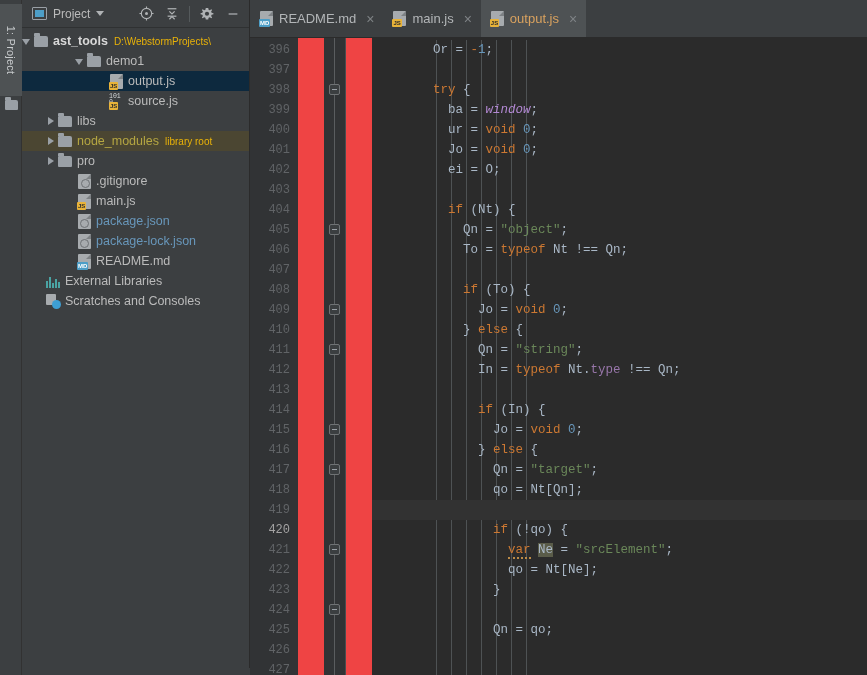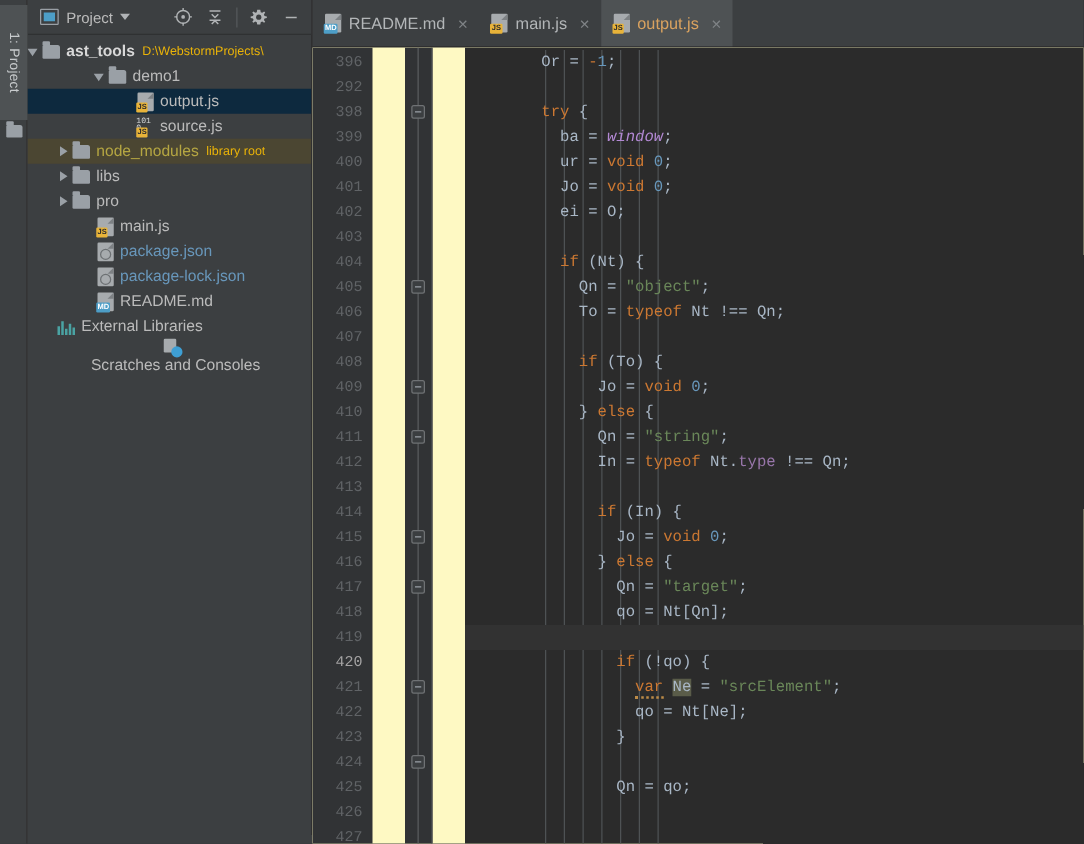--- a/index.html
+++ b/index.html
@@ -153,21 +153,21 @@
     font-size: 14px; color: #7f8386; margin-left: 4px; line-height: 1;
   }
   .etab-ic {
     width: 13px; height: 15px; position: relative; background:#a7abae; border-radius:1px;
   }
   .etab-ic:before {
     content:""; position:absolute; right:0; top:0; border-width: 0 0 5px 5px;
     border-style: solid; border-color: transparent transparent #7d8184 transparent;
   }
 
-  .editor { flex: 1; display: flex; background: #fef9c3; overflow: hidden; position: relative; gap: 26px; }
+  .editor { flex: 1; display: flex; background: #ef4444; overflow: hidden; position: relative; gap: 26px; }
   .gutter {
     width: 48px; flex: 0 0 48px; background: #313335; text-align: right;
     padding-top: 2px; font-family: "Liberation Mono", monospace; font-size: 12px;
   }
   .gline { height: 20px; line-height: 20px; color: #606366; padding-right: 8px; }
   .gline.cur { color: #a4a3a3; }
   .foldcol {
     width: 22px; flex: 0 0 22px; background: #313335; position: relative; padding-top: 2px;
     border-right: 1px solid #4a4d4f;
   }
@@ -280,35 +280,40 @@
           <span class="c-white">output.js</span>
         </div>
         <div class="row" style="padding-left: 74px;">
           <span class="arrow none"></span>
           <span class="fileic bin">
             <span class="bin-txt">101<br>0</span>
             <span class="badge js">JS</span>
           </span>
           <span class="c-white">source.js</span>
         </div>
+        <div class="row" style="padding-left: 26px;">
+          <span class="arrow"></span>
+          <span class="folder"></span>
+          <span class="c-white">libs</span>
+        </div>
         <div class="row libroot" style="padding-left: 26px;">
           <span class="arrow"></span>
           <span class="folder"></span>
           <span class="c-yellow">node_modules</span>
           <span class="txt-path">library root</span>
         </div>
         <div class="row" style="padding-left: 26px;">
           <span class="arrow"></span>
           <span class="folder"></span>
-          <span class="c-white">libs</span>
-        </div>
-        <div class="row" style="padding-left: 26px;">
-          <span class="arrow"></span>
-          <span class="folder"></span>
           <span class="c-white">pro</span>
+        </div>
+        <div class="row" style="padding-left: 42px;">
+          <span class="arrow none"></span>
+          <span class="fileic git"></span>
+          <span class="c-white">.gitignore</span>
         </div>
         <div class="row" style="padding-left: 42px;">
           <span class="arrow none"></span>
           <span class="fileic">
             <span class="badge js">JS</span>
           </span>
           <span class="c-white">main.js</span>
         </div>
         <div class="row" style="padding-left: 42px;">
           <span class="arrow none"></span>
@@ -331,21 +336,21 @@
           <span class="arrow none"></span>
           <span class="lib-ic">
             <i style="height: 7px;"></i>
             <i style="height: 11px;"></i>
             <i style="height: 5px;"></i>
             <i style="height: 9px;"></i>
             <i style="height: 6px;"></i>
           </span>
           <span class="c-white">External Libraries</span>
         </div>
-        <div class="row" style="padding-left: 10px; flex-direction: column;">
+        <div class="row" style="padding-left: 10px;">
           <span class="arrow none"></span>
           <span class="scratch-ic">
             <span class="p"></span>
             <span class="c"></span>
           </span>
           <span class="c-white">Scratches and Consoles</span>
         </div>
       </div>
   </div>
 
@@ -369,21 +374,21 @@
           <span class="etab-ic">
             <span class="badge js">JS</span>
           </span>
           <span>output.js</span>
           <span class="x">×</span>
         </div>
       </div>
     <div class="editor">
       <div class="gutter" id="gutter">
           <div class="gline">396</div>
-          <div class="gline">292</div>
+          <div class="gline">397</div>
           <div class="gline">398</div>
           <div class="gline">399</div>
           <div class="gline">400</div>
           <div class="gline">401</div>
           <div class="gline">402</div>
           <div class="gline">403</div>
           <div class="gline">404</div>
           <div class="gline">405</div>
           <div class="gline">406</div>
           <div class="gline">407</div>

